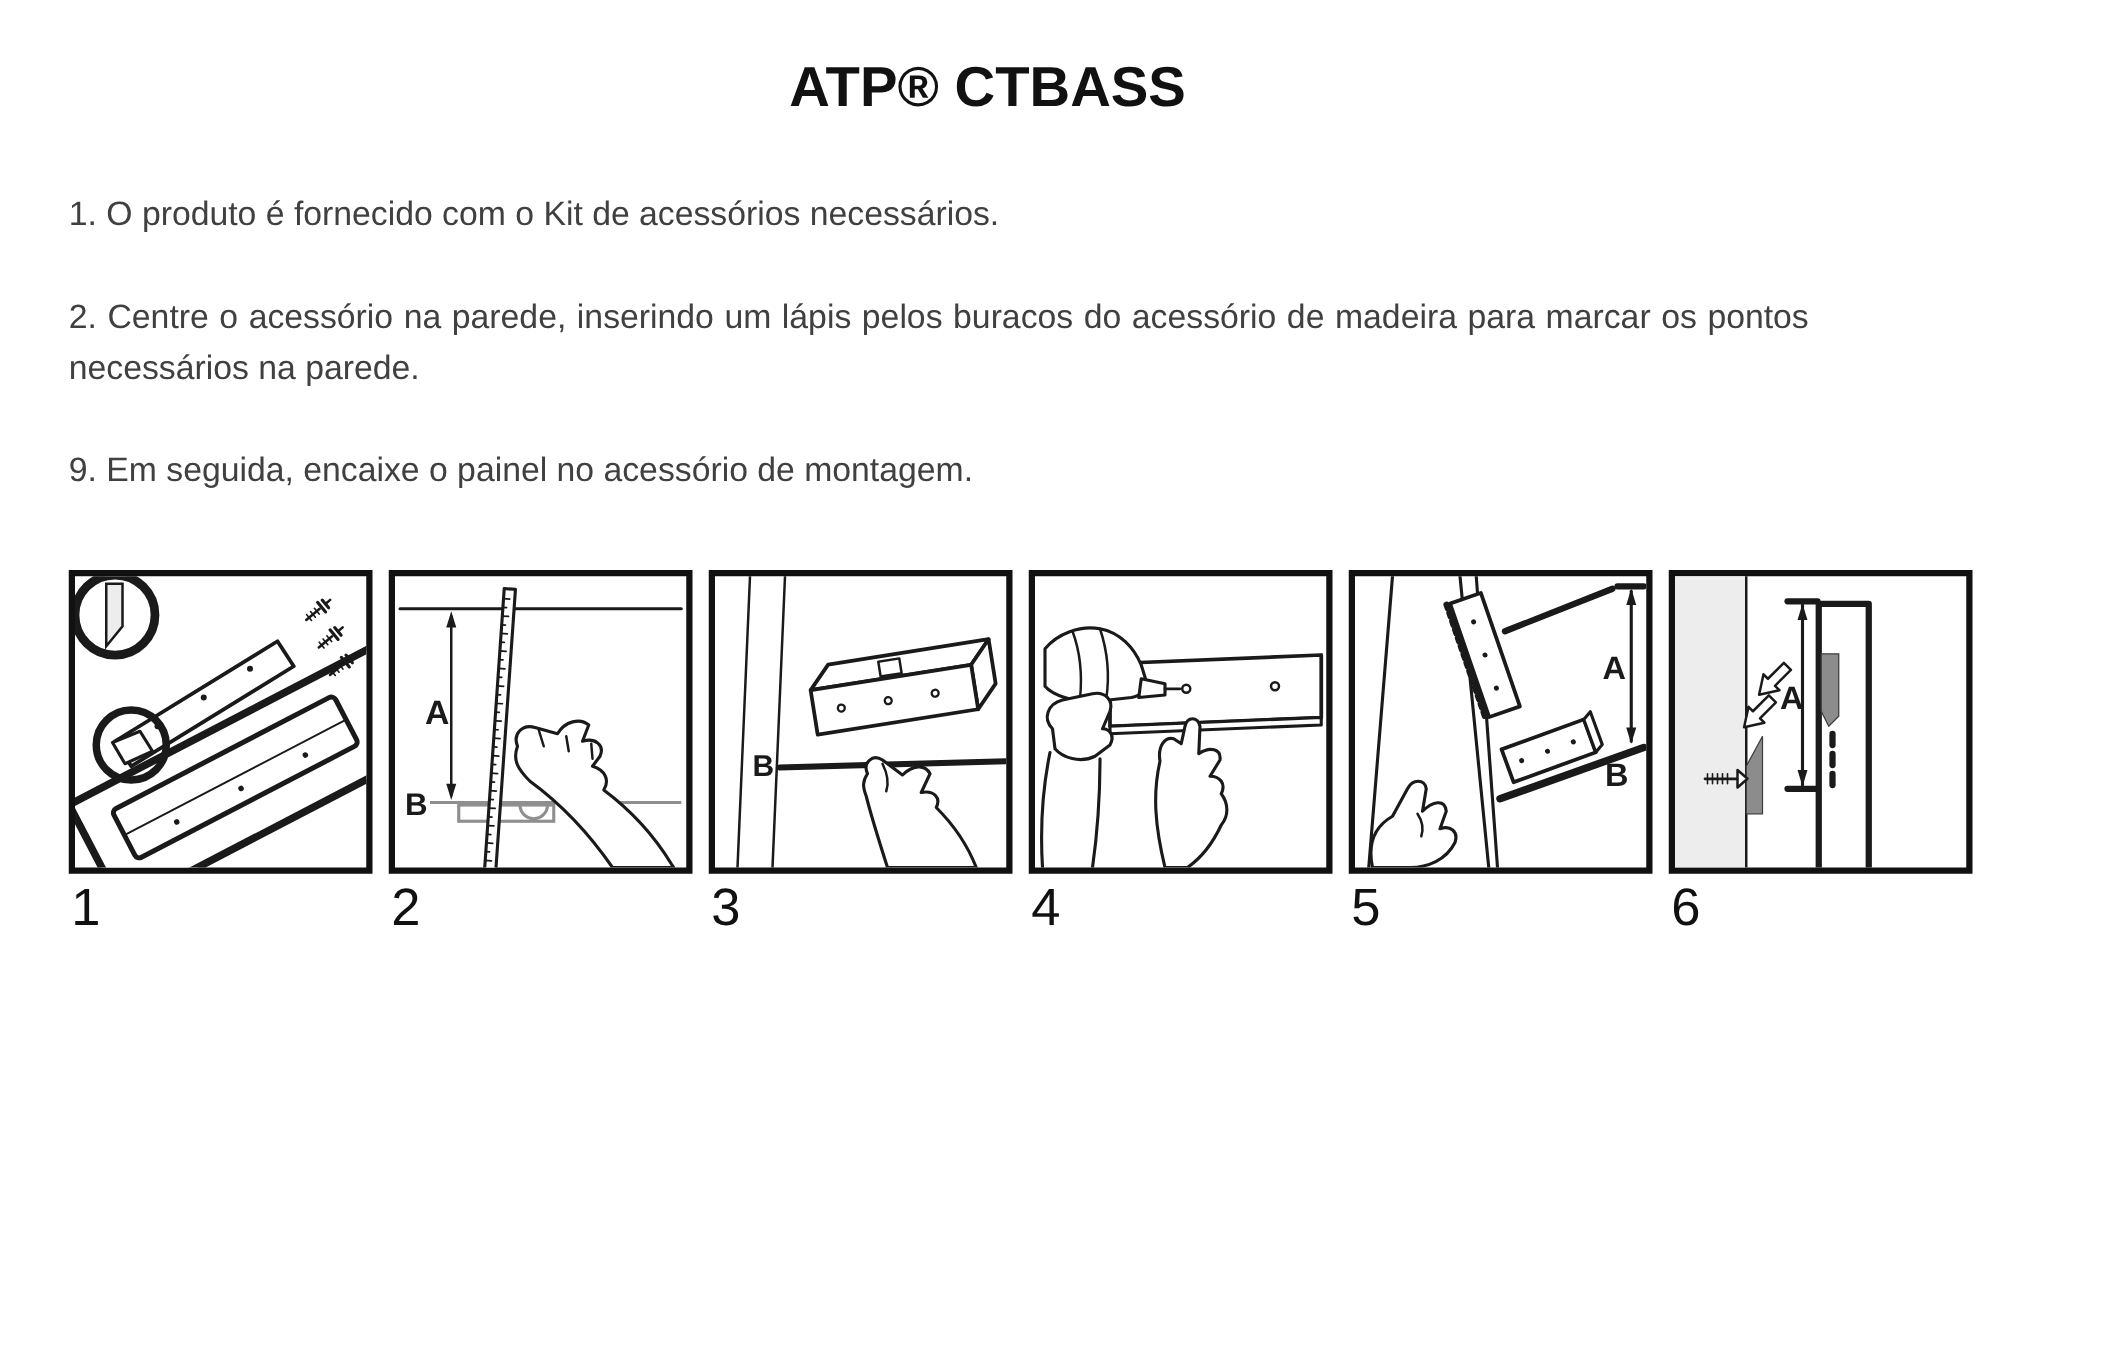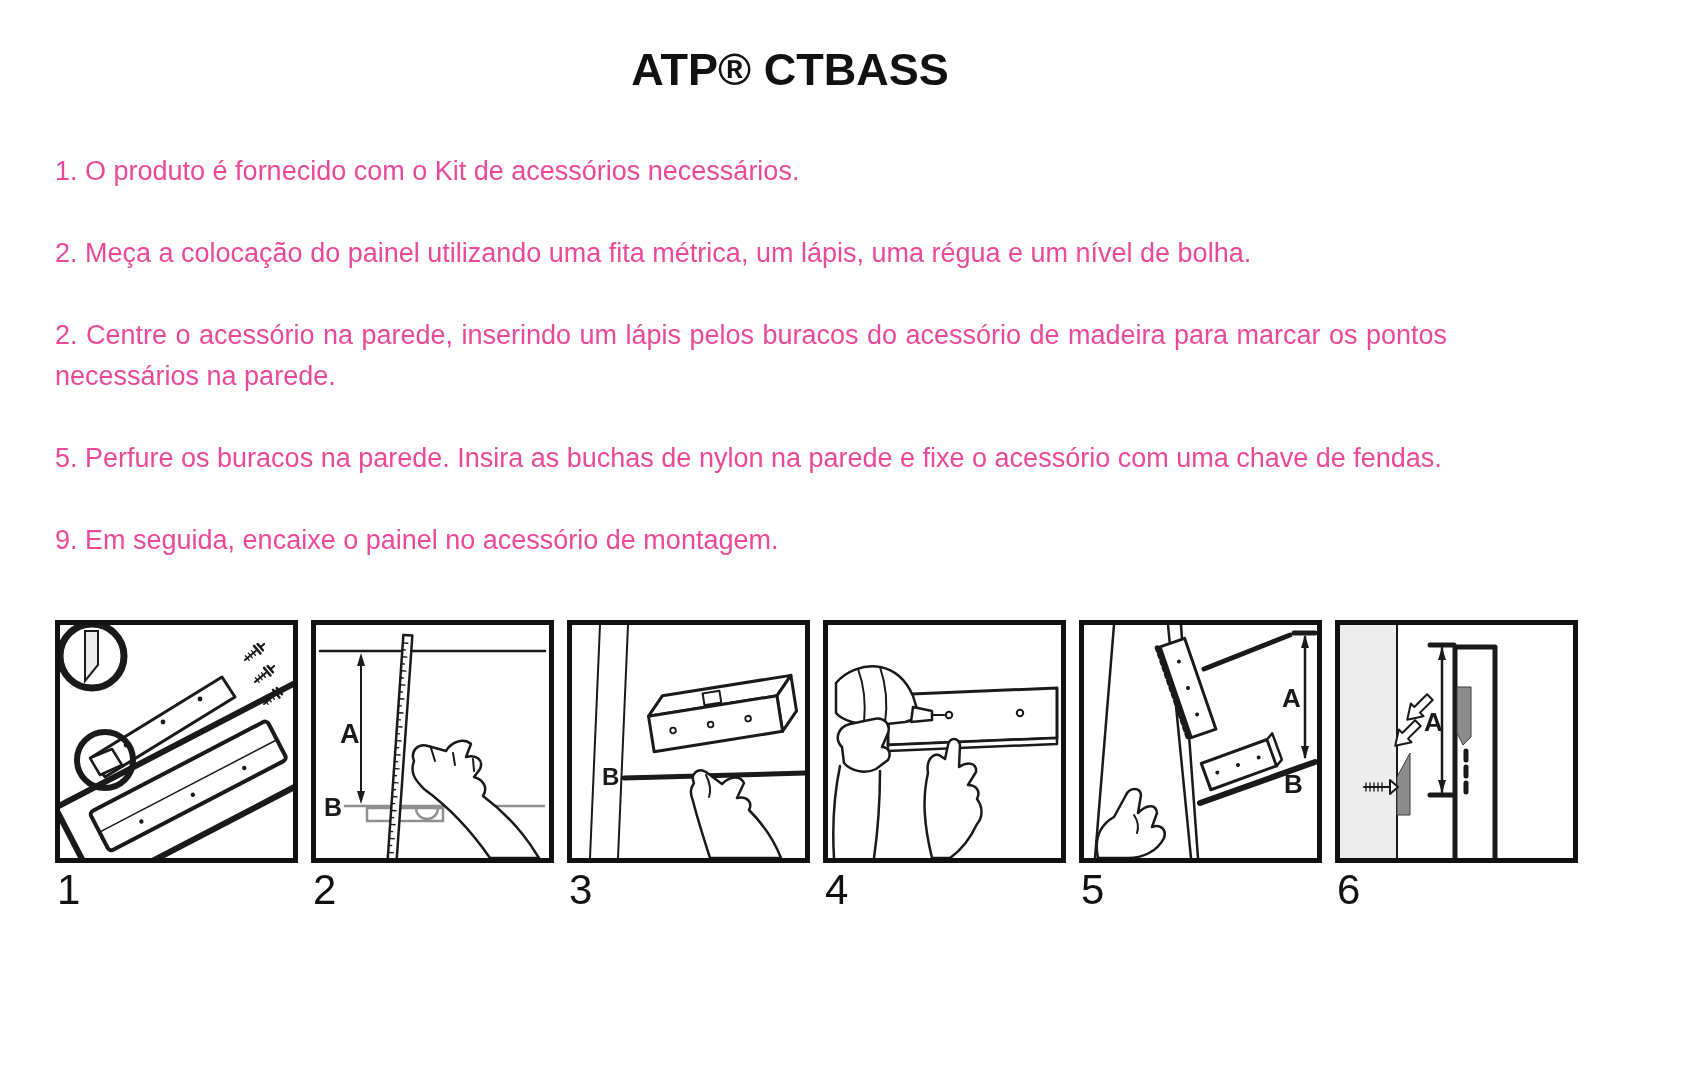--- a/index.html
+++ b/index.html
@@ -1,21 +1,21 @@
 <!DOCTYPE html>
 <html><head>
 <meta charset="utf-8">
 <style>
   html,body{margin:0;padding:0;background:#fff;}
   body{width:1696px;height:1090px;overflow:hidden;color:#111;
        font-family:"Liberation Sans",sans-serif;}
   .title-wrap{width:1470px;margin:44px 0 0 55px;text-align:center;}
   h1{margin:12px;font-size:45px;font-weight:600;letter-spacing:0;}
   .content{width:1392px;margin:0 0 0 55px;}
-  .content p{margin:41px 0 0;font-size:27px;line-height:41px;text-align:justify;color:#ec4899;}
+  .content p{margin:41px 0 0;font-size:27px;line-height:41px;text-align:justify;color:#404040;}
   .content p:first-child{margin-top:55px;}
   .figures{display:flex;gap:13px;margin:59px 0 0 55px;}
   .fig{width:243px;}
   .panel{width:233px;height:233px;border:5px solid #111;background:#fff;}
   .panel svg{display:block;}
   figure{margin:0;}
   figcaption{font-size:42px;line-height:1;margin:6px 0 0 2px;font-weight:400;color:#111;}
   
   .s{stroke:#1a1a1a;fill:none;stroke-linecap:round;stroke-linejoin:round;}
   .sw{stroke:#1a1a1a;fill:#fff;stroke-linecap:round;stroke-linejoin:round;}
@@ -28,23 +28,21 @@
 <body>
 
 <div>
 
   <div class="title-wrap">
     <h1>ATP® CTBASS</h1>
   </div>
 
   <div class="content">
     <p>1. O produto é fornecido com o Kit de acessórios necessários.</p>
-    <p>2. Meça a colocação do painel utilizando uma fita métrica, um lápis, uma régua e um nível de bolha.</p>
     <p>2. Centre o acessório na parede, inserindo um lápis pelos buracos do acessório de madeira para marcar os pontos necessários na parede.</p>
-    <p>5. Perfure os buracos na parede. Insira as buchas de nylon na parede e fixe o acessório com uma chave de fendas.</p>
     <p>9. Em seguida, encaixe o painel no acessório de montagem.</p>
   </div>
 
   <div class="figures">
 
     <figure class="fig">
       <div class="panel">
         <svg width="233" height="233" viewBox="0 0 233 233">
 
           <g transform="rotate(-27.5 130 160)">

